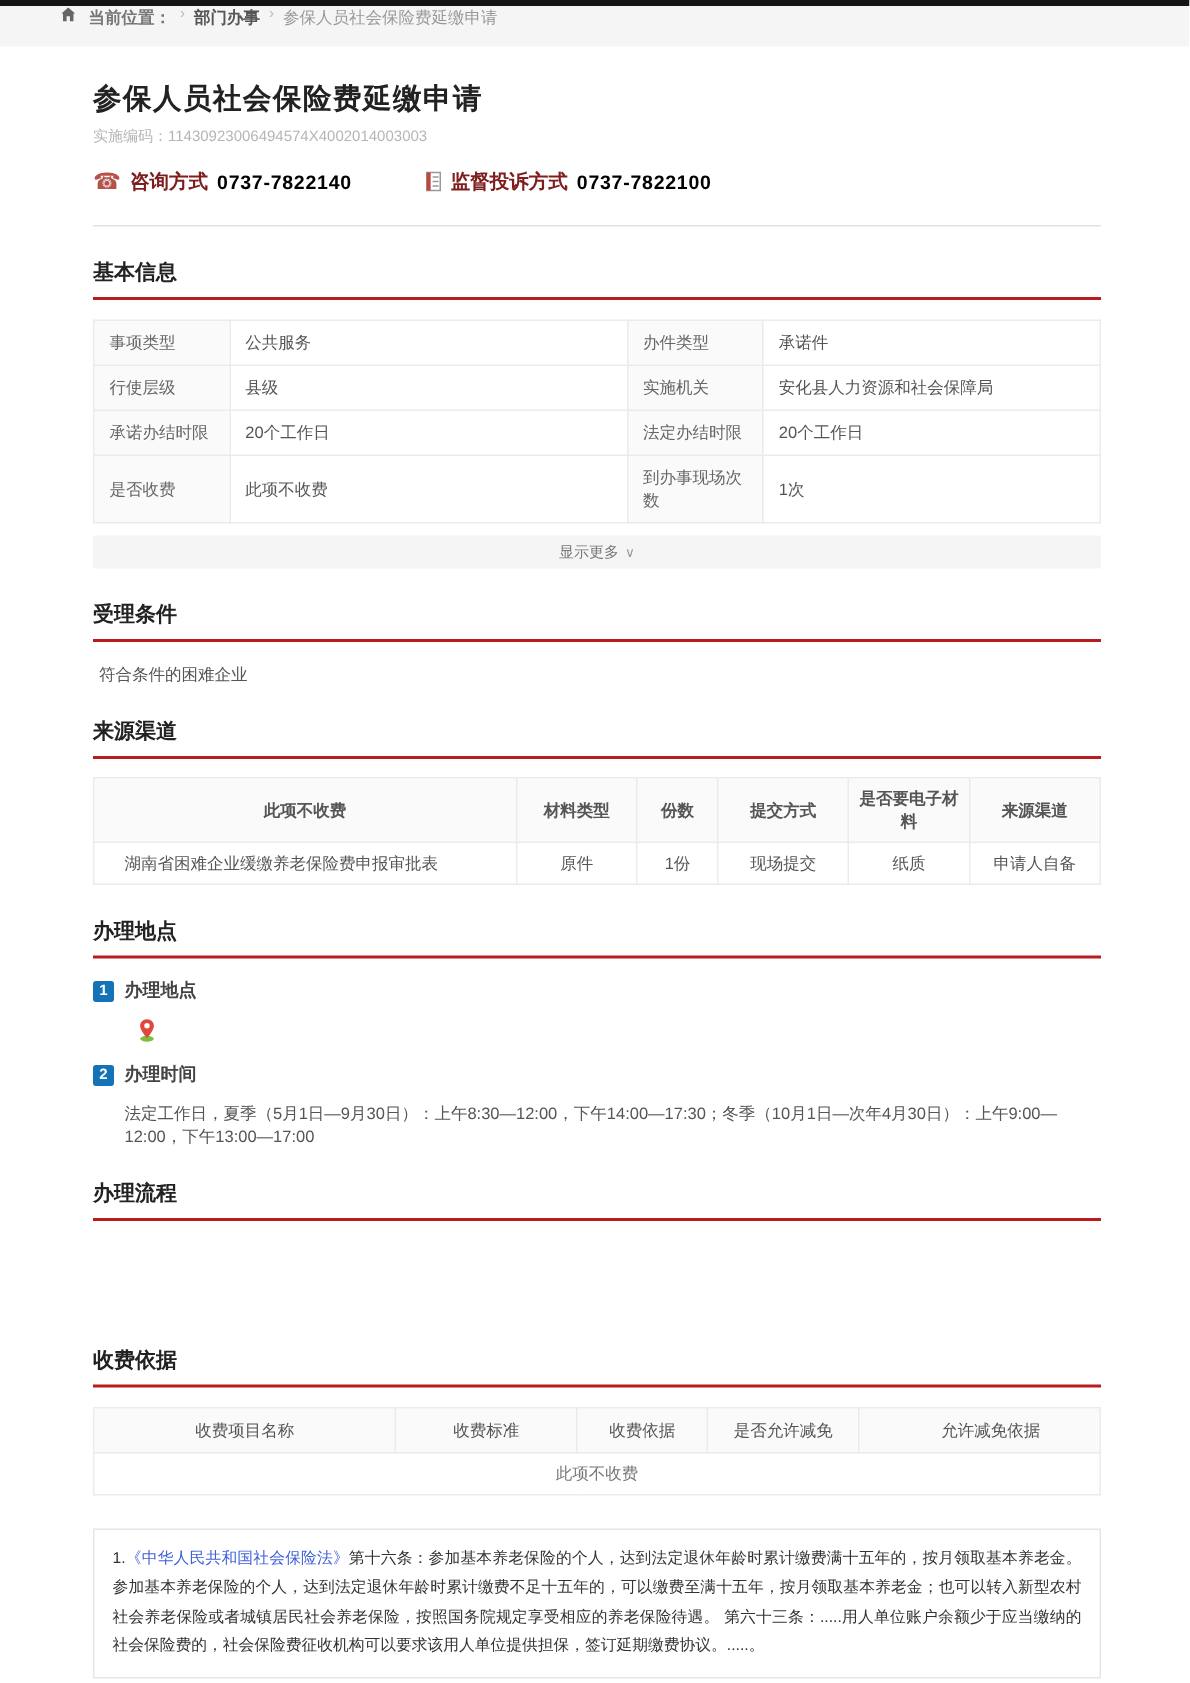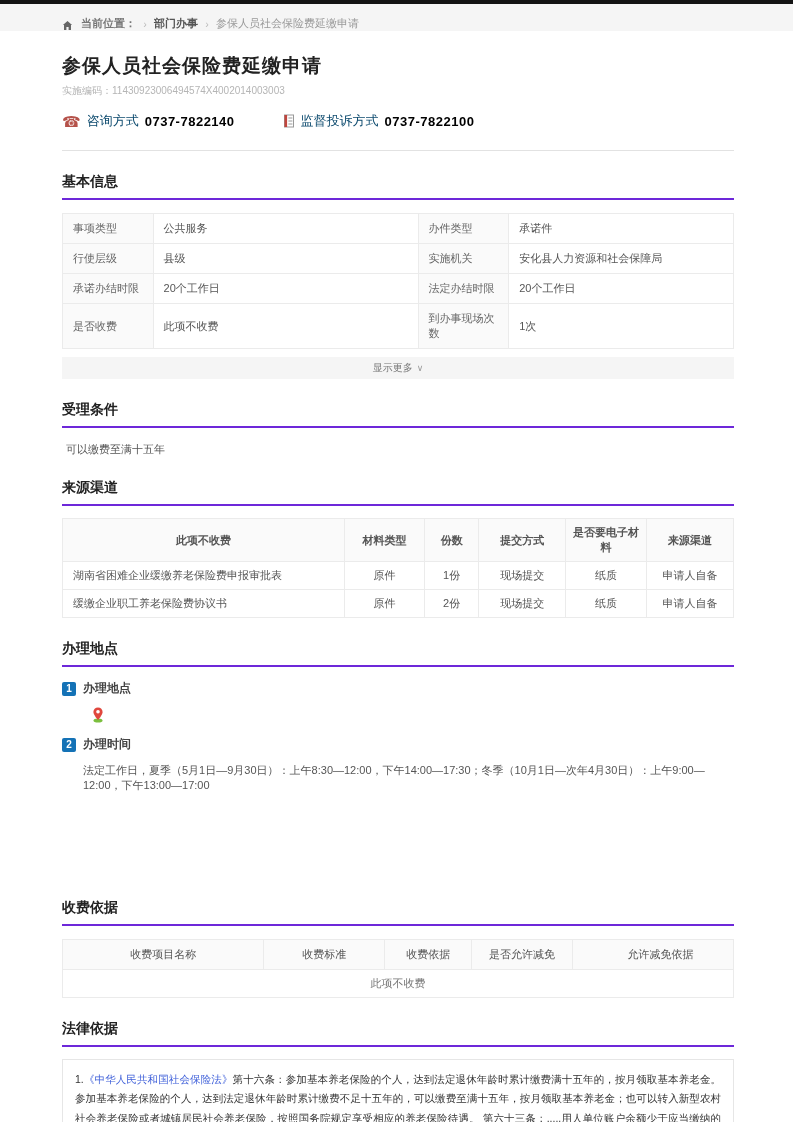--- a/index.html
+++ b/index.html
@@ -1,60 +1,60 @@
 <!DOCTYPE html>
 <html><head>
 <meta charset="utf-8">
 <style>
   * { margin:0; padding:0; box-sizing:border-box; }
   html,body { width:793px; height:1122px; background:#fff; overflow:hidden;
     font-family:"Liberation Sans","DejaVu Sans",sans-serif; color:#333; }
 
   .topbar { height:4px; background:#141414; }
-  .breadcrumb-bar { height:27px; background:#f5f5f5; display:flex; align-items:flex-end;
-    padding-left:62px; font-size:11px; color:#999;font-family:Liberation Mono, monospace; }
+  .breadcrumb-bar { height:27px; background:#f5f5f5; display:flex; align-items:flex-start;
+    padding-left:40px; font-size:11px; color:#999; }
   .breadcrumb-bar .home-ic { margin-right:8px; display:inline-flex; }
   .crumb-label { color:#777; font-weight:bold; }
   .crumb-sep { margin:0 6px; color:#bbb; font-size:10px; }
   .crumb-item { color:#888; cursor:pointer; }
   .crumb-item.strong { color:#555; font-weight:bold; }
   .crumb-item.current { color:#999; }
 
   .container { width:672px; margin:0 0 0 62px; }
 
   .page-head { padding-top:22px; }
   .page-title { font-size:19px; font-weight:bold; color:#222; letter-spacing:1px; }
   .impl-code { margin-top:5px; font-size:10px; color:#b5b5b5; }
   .contact-row { margin-top:14px; display:flex; align-items:center; font-size:13px; }
   .contact-item { display:flex; align-items:center; margin-right:48px; }
   .contact-item .ic { margin-right:6px; display:inline-flex; align-items:center; }
   .phone-glyph { font-size:15px; color:#b5524a; line-height:1; }
-  .contact-label { font-weight:normal; color:#0c4a6e; margin-right:6px; }
+  .contact-label { font-weight:bold; color:#7f1d1d; margin-right:6px; }
   .contact-num { color:#000000; font-weight:bold; letter-spacing:0.5px; }
   .head-divider { border:none; border-top:1px solid #e2e2e2; margin-top:20px; }
 
   .section { margin-top:22px; }
   .section-title { font-size:14px; font-weight:bold; color:#222; padding-bottom:7px;
-    border-bottom:2px solid #6d28d9; }
+    border-bottom:2px solid #b91c1c; }
 
   table { width:100%; border-collapse:collapse; font-size:11px; color:#555; }
   .info-table { margin-top:13px; }
   .info-table td { border:1px solid #ebebeb; padding:7px 10px; height:25px; }
   .info-table td:nth-child(1), .info-table td:nth-child(3) { background:#fafafa; width:13.5%; color:#666; }
   .info-table td:nth-child(2) { width:39.5%; }
   .show-more { margin-top:8px; height:22px; background:#f5f5f5; display:flex;
     align-items:center; justify-content:center; font-size:10px; color:#777; cursor:pointer; }
   .show-more .chev { margin-left:4px; font-size:9px; color:#999; }
 
   .plain-content { margin-top:14px; font-size:11px; color:#555; padding-left:4px; }
 
   .mat-table { margin-top:12px; }
   .mat-table th { border:1px solid #ebebeb; background:#fafafa; padding:6px 6px; font-weight:bold; color:#555; text-align:center; }
   .mat-table td { border:1px solid #ebebeb; padding:6px 6px; text-align:center; }
-  .mat-table td:first-child { text-align:left; padding-left:10px; }
+  .mat-table td:first-child { text-align:left; padding-left:20px; }
   .mat-table th:nth-child(1){ width:42%; } .mat-table th:nth-child(2){ width:12%; }
   .mat-table th:nth-child(3){ width:8%; }  .mat-table th:nth-child(4){ width:13%; }
   .mat-table th:nth-child(5){ width:12%; } .mat-table th:nth-child(6){ width:13%; }
 
   .loc-item { margin-top:13px; }
   .loc-head { display:flex; align-items:center; }
   .num-badge { width:14px; height:14px; background:#1472b6; color:#fff; font-size:10px;
     font-weight:bold; display:flex; align-items:center; justify-content:center; border-radius:2px; }
   .loc-label { margin-left:7px; font-size:12px; font-weight:bold; color:#444; }
   .loc-content { margin:10px 0 0 21px; font-size:11px; color:#555; display:flex; align-items:center; }
@@ -151,49 +151,41 @@
         </tbody>
     </table>
     <div class="show-more">
       <span>显示更多</span>
       <span class="chev">∨</span>
     </div>
   </div>
 
   <div class="section">
     <div class="section-title">受理条件</div>
-    <div class="plain-content">可以缴费至满十五年</div>
+    <div class="plain-content">符合条件的困难企业</div>
   </div>
 
   <div class="section">
     <div class="section-title">来源渠道</div>
     <table class="mat-table">
       <thead>
           <tr>
             <th>此项不收费</th>
             <th>材料类型</th>
             <th>份数</th>
             <th>提交方式</th>
             <th>是否要电子材料</th>
             <th>来源渠道</th>
           </tr>
         </thead>
       <tbody>
           <tr>
             <td>湖南省困难企业缓缴养老保险费申报审批表</td>
             <td>原件</td>
             <td>1份</td>
-            <td>现场提交</td>
-            <td>纸质</td>
-            <td>申请人自备</td>
-          </tr>
-          <tr>
-            <td>缓缴企业职工养老保险费协议书</td>
-            <td>原件</td>
-            <td>2份</td>
             <td>现场提交</td>
             <td>纸质</td>
             <td>申请人自备</td>
           </tr>
         </tbody>
     </table>
   </div>
 
   <div class="section">
     <div class="section-title">办理地点</div>
@@ -219,20 +211,21 @@
         <span class="num-badge">2</span>
         <span class="loc-label">办理时间</span>
       </div>
       <div class="loc-content">
         <span>法定工作日，夏季（5月1日—9月30日）：上午8:30—12:00，下午14:00—17:30；冬季（10月1日—次年4月30日）：上午9:00—12:00，下午13:00—17:00</span>
       </div>
     </div>
   </div>
 
   <div class="section">
+    <div class="section-title">办理流程</div>
     <div class="empty-block-lg"></div>
   </div>
 
   <div class="section">
     <div class="section-title">收费依据</div>
     <table class="fee-table">
       <thead>
           <tr>
             <th>收费项目名称</th>
             <th>收费标准</th>
@@ -243,17 +236,16 @@
         </thead>
       <tbody>
         <tr>
           <td colspan="5">此项不收费</td>
         </tr>
       </tbody>
     </table>
   </div>
 
   <div class="section">
-    <div class="section-title">法律依据</div>
     <div class="legal-box"><span>1.</span><span class="lk">《中华人民共和国社会保险法》</span><span>第十六条：参加基本养老保险的个人，达到法定退休年龄时累计缴费满十五年的，按月领取基本养老金。参加基本养老保险的个人，达到法定退休年龄时累计缴费不足十五年的，可以缴费至满十五年，按月领取基本养老金；也可以转入新型农村社会养老保险或者城镇居民社会养老保险，按照国务院规定享受相应的养老保险待遇。 第六十三条：.....用人单位账户余额少于应当缴纳的社会保险费的，社会保险费征收机构可以要求该用人单位提供担保，签订延期缴费协议。.....。 </span></div>
   </div>
 
 </div>
 
 </body></html>

